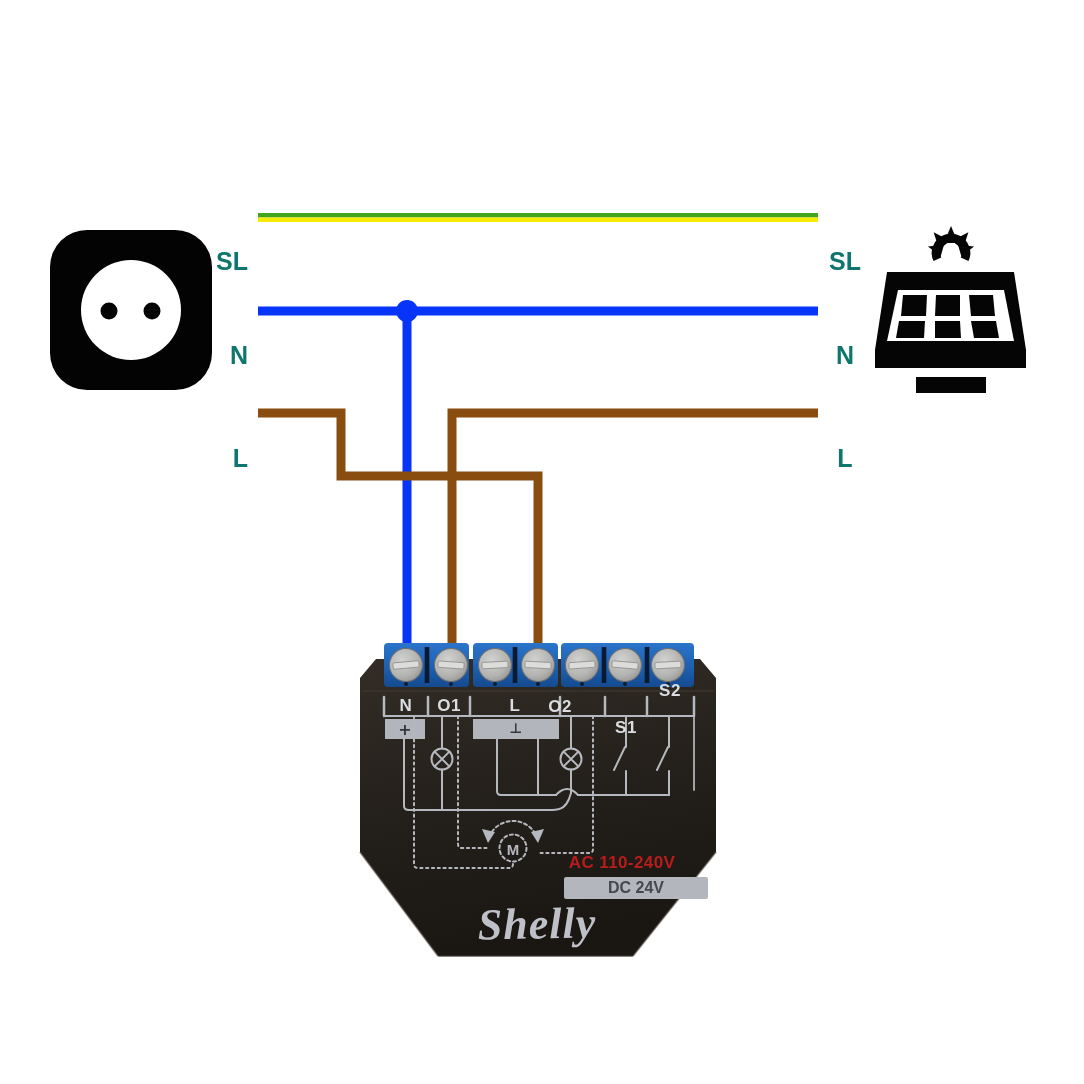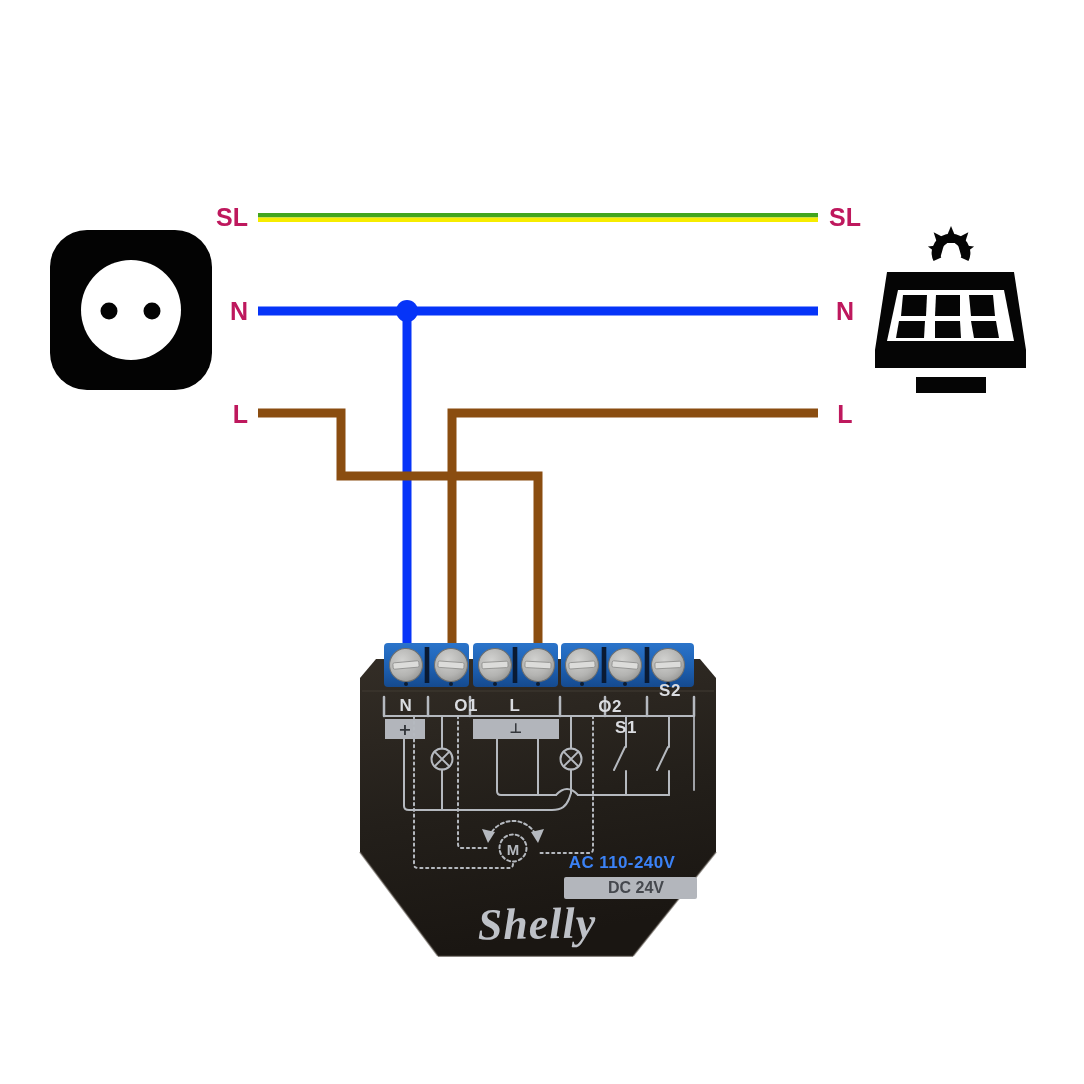--- a/index.html
+++ b/index.html
@@ -1,28 +1,28 @@
 <!DOCTYPE html>
 <html><head>
 <meta charset="utf-8">
 <style>
   html,body{margin:0;padding:0;background:#fff;}
   #canvas{position:relative;width:1084px;height:1084px;background:#ffffff;overflow:hidden;
           font-family:"Liberation Sans", sans-serif;}
   #canvas svg{position:absolute;left:0;top:0;}
-  .wlabel{position:absolute;font-weight:bold;font-size:25px;color:#be185d;height:28px;line-height:28px;}
+  .wlabel{position:absolute;font-weight:bold;font-size:25px;color:#0f766e;height:28px;line-height:28px;margin-top:44px;}
   .wl-left{left:190px;width:58px;text-align:right;}
   .wl-right{left:822px;width:46px;text-align:center;}
   .dev-text{position:absolute;transform:translate(-50%,-50%);white-space:nowrap;}
   .tlabel{font-size:17px;font-weight:bold;color:#dadce0;letter-spacing:.5px;}
   .sym{font-size:16px;font-weight:bold;color:#33363b;font-family:"DejaVu Sans", sans-serif;}
   .motor{font-size:15px;font-weight:bold;color:#b5b9bf;}
-  .ac{font-size:17px;font-weight:bold;color:#3b82f6;letter-spacing:.4px;}
-  .dcbox{position:absolute;left:564px;top:877px;width:122px;height:22px;background:#b3b6bc;
-         border-radius:2px;text-align:center;line-height:22px;font-size:16px;font-weight:bold;color:#45484e;padding-left:11px;}
+  .ac{font-size:17px;font-weight:bold;color:#b91c1c;letter-spacing:.4px;}
+  .dcbox{position:absolute;left:564px;top:877px;width:144px;height:22px;background:#b3b6bc;
+         border-radius:2px;text-align:center;line-height:22px;font-size:16px;font-weight:bold;color:#45484e;}
   .brand{position:absolute;left:537px;top:924px;transform:translate(-50%,-50%) rotate(-1deg);
          font-family:"Liberation Serif", serif;font-style:italic;font-weight:bold;
          font-size:44px;color:#bec1c7;letter-spacing:1px;}
 </style>
 </head>
 <body>
 
 <div id="canvas">
 
 <svg width="1084" height="1084" viewBox="0 0 1084 1084">
@@ -197,23 +197,23 @@
 </svg>
 
 <span class="wlabel wl-left" style="top:203px">SL</span>
 <span class="wlabel wl-left" style="top:297px">N</span>
 <span class="wlabel wl-left" style="top:400px">L</span>
 <span class="wlabel wl-right" style="top:203px">SL</span>
 <span class="wlabel wl-right" style="top:297px">N</span>
 <span class="wlabel wl-right" style="top:400px">L</span>
 
 <span class="dev-text tlabel" style="left:406px;top:706px">N</span>
-<span class="dev-text tlabel" style="left:466px;top:706px">O1</span>
+<span class="dev-text tlabel" style="left:449px;top:706px">O1</span>
 <span class="dev-text tlabel" style="left:515px;top:706px">L</span>
-<span class="dev-text tlabel" style="left:610px;top:707px">O2</span>
+<span class="dev-text tlabel" style="left:560px;top:707px">O2</span>
 <span class="dev-text tlabel" style="left:626px;top:728px">S1</span>
 <span class="dev-text tlabel" style="left:670px;top:691px">S2</span>
 
 <span class="dev-text sym" style="left:405px;top:729px">+</span>
 <span class="dev-text sym" style="left:516px;top:728px;font-size:14px">⊥</span>
 <span class="dev-text motor" style="left:513px;top:849px">M</span>
 <span class="dev-text ac" style="left:622px;top:863px">AC 110-240V</span>
 <div class="dcbox">DC 24V</div>
 <div class="brand">Shelly</div>
 

